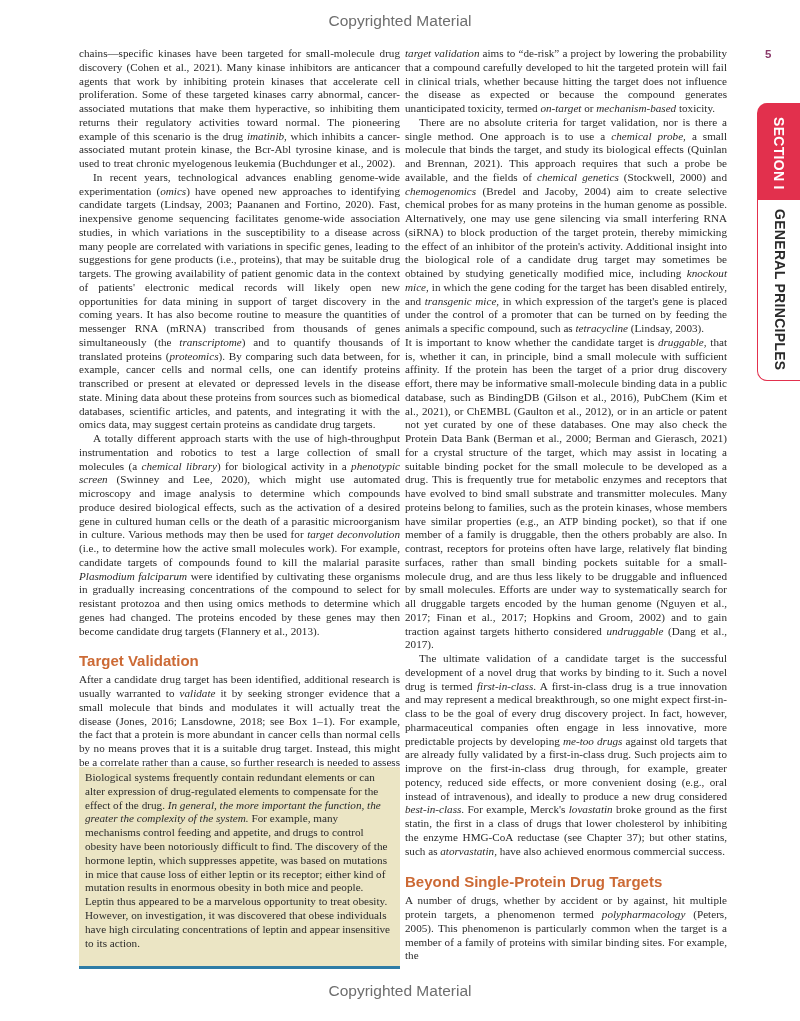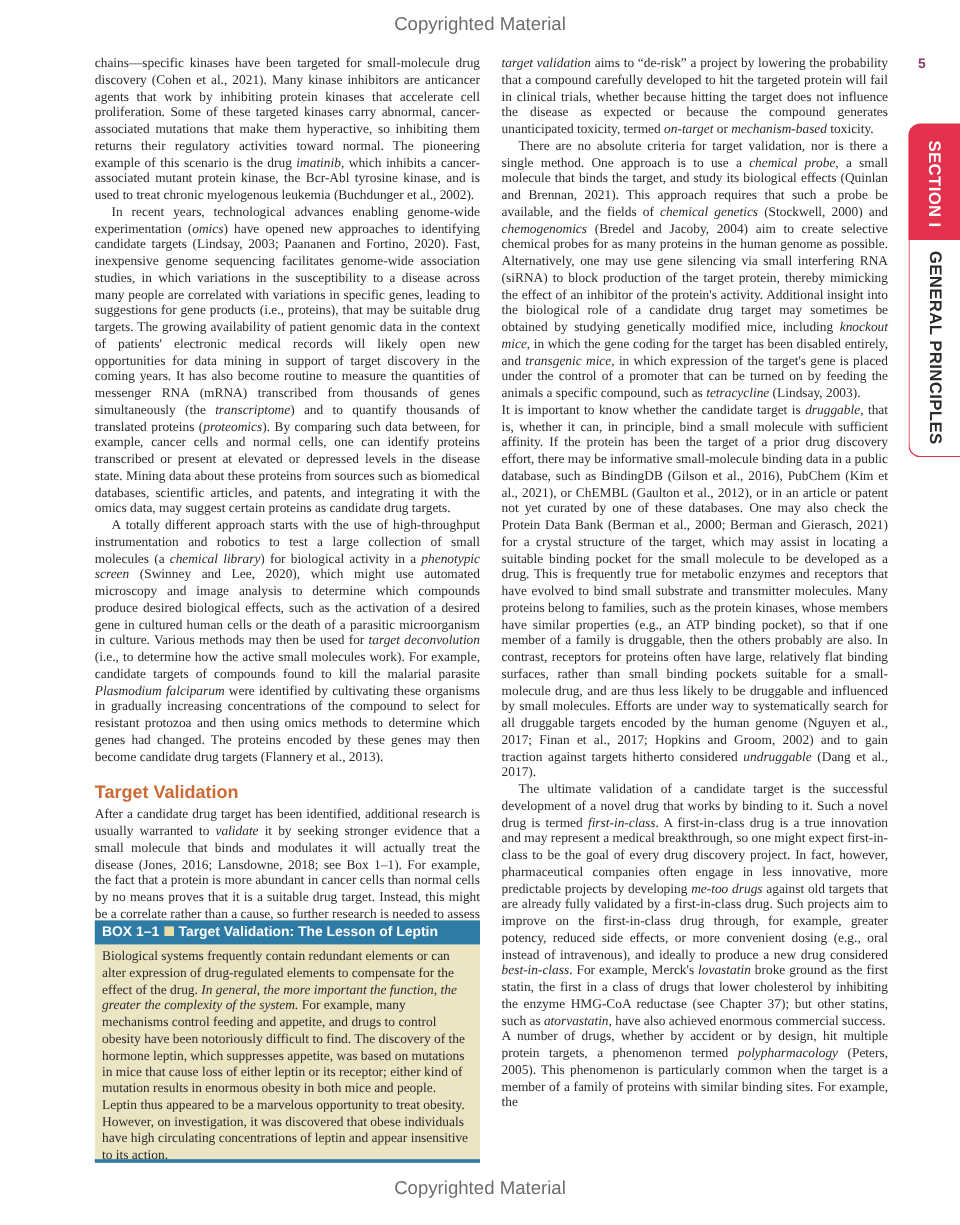--- a/index.html
+++ b/index.html
@@ -6,21 +6,21 @@
   body { width: 800px; height: 1021px; position: relative; overflow: hidden;
          font-family: "Liberation Serif", "DejaVu Serif", serif; color: #2a2a2a; }
   .watermark { position: absolute; left: 0; width: 800px; text-align: center;
                font-family: "Liberation Sans", "DejaVu Sans", sans-serif; font-size: 15.5px;
                color: #6e6e6e; }
   .wm-top { top: 12px; }
   .wm-bottom { top: 982px; }
   .col { position: absolute; top: 47px; font-size: 11.15px; line-height: 13.75px;
          text-align: justify; hyphens: manual; }
   .col-left { left: 79px; width: 321px; }
-  .col-right { left: 418px; width: 322px; }
+  .col-right { left: 405px; width: 322px; }
   .col p { margin: 0; }
   .col p.indent { text-indent: 14px; }
   .col p.first { text-indent: 0; font-family: Liberation Serif, serif; }
   h2.section-heading { font-family: "Liberation Sans", "DejaVu Sans", sans-serif;
          color: #cc6a35; font-size: 15px; font-weight: bold; margin: 0; line-height: 18px; }
   .left-h2 { margin-top: 14px !important; margin-bottom: 3px !important; }
   .right-h2a { margin-top: 14px !important; margin-bottom: 3px !important; }
   .right-h2b { margin-top: 15px !important; margin-bottom: 3px !important; }
   em { font-style: italic; }
   .page-number { position: absolute; left: 765px; top: 48px; font-family: "Liberation Sans", "DejaVu Sans", sans-serif;
@@ -63,25 +63,25 @@
 
 <div class="col col-left">
   <p class="first"><span>chains—specific kinases have been targeted for small-molecule drug discovery (Cohen et al., 2021). Many kinase inhibitors are anticancer agents that work by inhibiting protein kinases that accelerate cell proliferation. Some of these targeted kinases carry abnormal, cancer-associated mutations that make them hyperactive, so inhibiting them returns their regulatory activities toward normal. The pioneering example of this scenario is the drug </span><em>imatinib</em><span>, which inhibits a cancer-associated mutant protein kinase, the Bcr-Abl tyrosine kinase, and is used to treat chronic myelogenous leukemia (Buchdunger et al., 2002).</span></p>
   <p class="indent"><span>In recent years, technological advances enabling genome-wide experimentation (</span><em>omics</em><span>) have opened new approaches to identifying candidate targets (Lindsay, 2003; Paananen and Fortino, 2020). Fast, inexpensive genome sequencing facilitates genome-wide association studies, in which variations in the susceptibility to a disease across many people are correlated with variations in specific genes, leading to suggestions for gene products (i.e., proteins), that may be suitable drug targets. The growing availability of patient genomic data in the context of patients' electronic medical records will likely open new opportunities for data mining in support of target discovery in the coming years. It has also become routine to measure the quantities of messenger RNA (mRNA) transcribed from thousands of genes simultaneously (the </span><em>transcriptome</em><span>) and to quantify thousands of translated proteins (</span><em>proteomics</em><span>). By comparing such data between, for example, cancer cells and normal cells, one can identify proteins transcribed or present at elevated or depressed levels in the disease state. Mining data about these proteins from sources such as biomedical databases, scientific articles, and patents, and integrating it with the omics data, may suggest certain proteins as candidate drug targets.</span></p>
   <p class="indent"><span>A totally different approach starts with the use of high-throughput instrumentation and robotics to test a large collection of small molecules (a </span><em>chemical library</em><span>) for biological activity in a </span><em>phenotypic screen</em><span> (Swinney and Lee, 2020), which might use automated microscopy and image analysis to determine which compounds produce desired biological effects, such as the activation of a desired gene in cultured human cells or the death of a parasitic microorganism in culture. Various methods may then be used for </span><em>target deconvolution</em><span> (i.e., to determine how the active small molecules work). For example, candidate targets of compounds found to kill the malarial parasite </span><em>Plasmodium falciparum</em><span> were identified by cultivating these organisms in gradually increasing concentrations of the compound to select for resistant protozoa and then using omics methods to determine which genes had changed. The proteins encoded by these genes may then become candidate drug targets (Flannery et al., 2013).</span></p>
   <h2 class="section-heading left-h2">Target Validation</h2>
   <p class="first"><span>After a candidate drug target has been identified, additional research is usually warranted to </span><em>validate</em><span> it by seeking stronger evidence that a small molecule that binds and modulates it will actually treat the disease (Jones, 2016; Lansdowne, 2018; see Box 1–1). For example, the fact that a protein is more abundant in cancer cells than normal cells by no means proves that it is a suitable drug target. Instead, this might be a correlate rather than a cause, so further research is needed to assess its role. Accordingly,</span></p>
 </div>
 
 <div class="box">
-  <div class="box-header"><span>BOX 1–1</span><span class="box-square"></span><span>Target Validation: The Lesson of Leptin</span></div>
   <div class="box-body"><span>Biological systems frequently contain redundant elements or can alter expression of drug-regulated elements to compensate for the effect of the drug. </span><em>In general, the more important the function, the greater the complexity of the system.</em><span> For example, many mechanisms control feeding and appetite, and drugs to control obesity have been notoriously difficult to find. The discovery of the hormone leptin, which suppresses appetite, was based on mutations in mice that cause loss of either leptin or its receptor; either kind of mutation results in enormous obesity in both mice and people. Leptin thus appeared to be a marvelous opportunity to treat obesity. However, on investigation, it was discovered that obese individuals have high circulating concentrations of leptin and appear insensitive to its action.</span></div>
 </div>
 
 <div class="col col-right">
   <p class="first"><em>target validation</em><span> aims to “de-risk” a project by lowering the probability that a compound carefully developed to hit the targeted protein will fail in clinical trials, whether because hitting the target does not influence the disease as expected or because the compound generates unanticipated toxicity, termed </span><em>on-target</em><span> or </span><em>mechanism-based</em><span> toxicity.</span></p>
   <p class="indent"><span>There are no absolute criteria for target validation, nor is there a single method. One approach is to use a </span><em>chemical probe</em><span>, a small molecule that binds the target, and study its biological effects (Quinlan and Brennan, 2021). This approach requires that such a probe be available, and the fields of </span><em>chemical genetics</em><span> (Stockwell, 2000) and </span><em>chemogenomics</em><span> (Bredel and Jacoby, 2004) aim to create selective chemical probes for as many proteins in the human genome as possible. Alternatively, one may use gene silencing via small interfering RNA (siRNA) to block production of the target protein, thereby mimicking the effect of an inhibitor of the protein's activity. Additional insight into the biological role of a candidate drug target may sometimes be obtained by studying genetically modified mice, including </span><em>knockout mice</em><span>, in which the gene coding for the target has been disabled entirely, and </span><em>transgenic mice</em><span>, in which expression of the target's gene is placed under the control of a promoter that can be turned on by feeding the animals a specific compound, such as </span><em>tetracycline</em><span> (Lindsay, 2003).</span></p>
   <p class="first"><span>It is important to know whether the candidate target is </span><em>druggable</em><span>, that is, whether it can, in principle, bind a small molecule with sufficient affinity. If the protein has been the target of a prior drug discovery effort, there may be informative small-molecule binding data in a public database, such as BindingDB (Gilson et al., 2016), PubChem (Kim et al., 2021), or ChEMBL (Gaulton et al., 2012), or in an article or patent not yet curated by one of these databases. One may also check the Protein Data Bank (Berman et al., 2000; Berman and Gierasch, 2021) for a crystal structure of the target, which may assist in locating a suitable binding pocket for the small molecule to be developed as a drug. This is frequently true for metabolic enzymes and receptors that have evolved to bind small substrate and transmitter molecules. Many proteins belong to families, such as the protein kinases, whose members have similar properties (e.g., an ATP binding pocket), so that if one member of a family is druggable, then the others probably are also. In contrast, receptors for proteins often have large, relatively flat binding surfaces, rather than small binding pockets suitable for a small-molecule drug, and are thus less likely to be druggable and influenced by small molecules. Efforts are under way to systematically search for all druggable targets encoded by the human genome (Nguyen et al., 2017; Finan et al., 2017; Hopkins and Groom, 2002) and to gain traction against targets hitherto considered </span><em>undruggable</em><span> (Dang et al., 2017).</span></p>
   <p class="indent"><span>The ultimate validation of a candidate target is the successful development of a novel drug that works by binding to it. Such a novel drug is termed </span><em>first-in-class</em><span>. A first-in-class drug is a true innovation and may represent a medical breakthrough, so one might expect first-in-class to be the goal of every drug discovery project. In fact, however, pharmaceutical companies often engage in less innovative, more predictable projects by developing </span><em>me-too drugs</em><span> against old targets that are already fully validated by a first-in-class drug. Such projects aim to improve on the first-in-class drug through, for example, greater potency, reduced side effects, or more convenient dosing (e.g., oral instead of intravenous), and ideally to produce a new drug considered </span><em>best-in-class</em><span>. For example, Merck's </span><em>lovastatin</em><span> broke ground as the first statin, the first in a class of drugs that lower cholesterol by inhibiting the enzyme HMG-CoA reductase (see Chapter 37); but other statins, such as </span><em>atorvastatin</em><span>, have also achieved enormous commercial success.</span></p>
-  <p class="first"><span>A number of drugs, whether by accident or by design, hit multiple protein targets, a phenomenon termed </span><em>polypharmacology</em><span> (Peters, 2005). This phenomenon is particularly common when the target is a member of a family of proteins with similar binding sites. For example, the</span></p>
+  <h2 class="section-heading right-h2b">Beyond Single-Protein Drug Targets</h2>
+  <p class="first"><span>A number of drugs, whether by accident or by against, hit multiple protein targets, a phenomenon termed </span><em>polypharmacology</em><span> (Peters, 2005). This phenomenon is particularly common when the target is a member of a family of proteins with similar binding sites. For example, the</span></p>
 </div>
 
 <div class="watermark wm-bottom">Copyrighted Material</div>
 
 </body></html>

